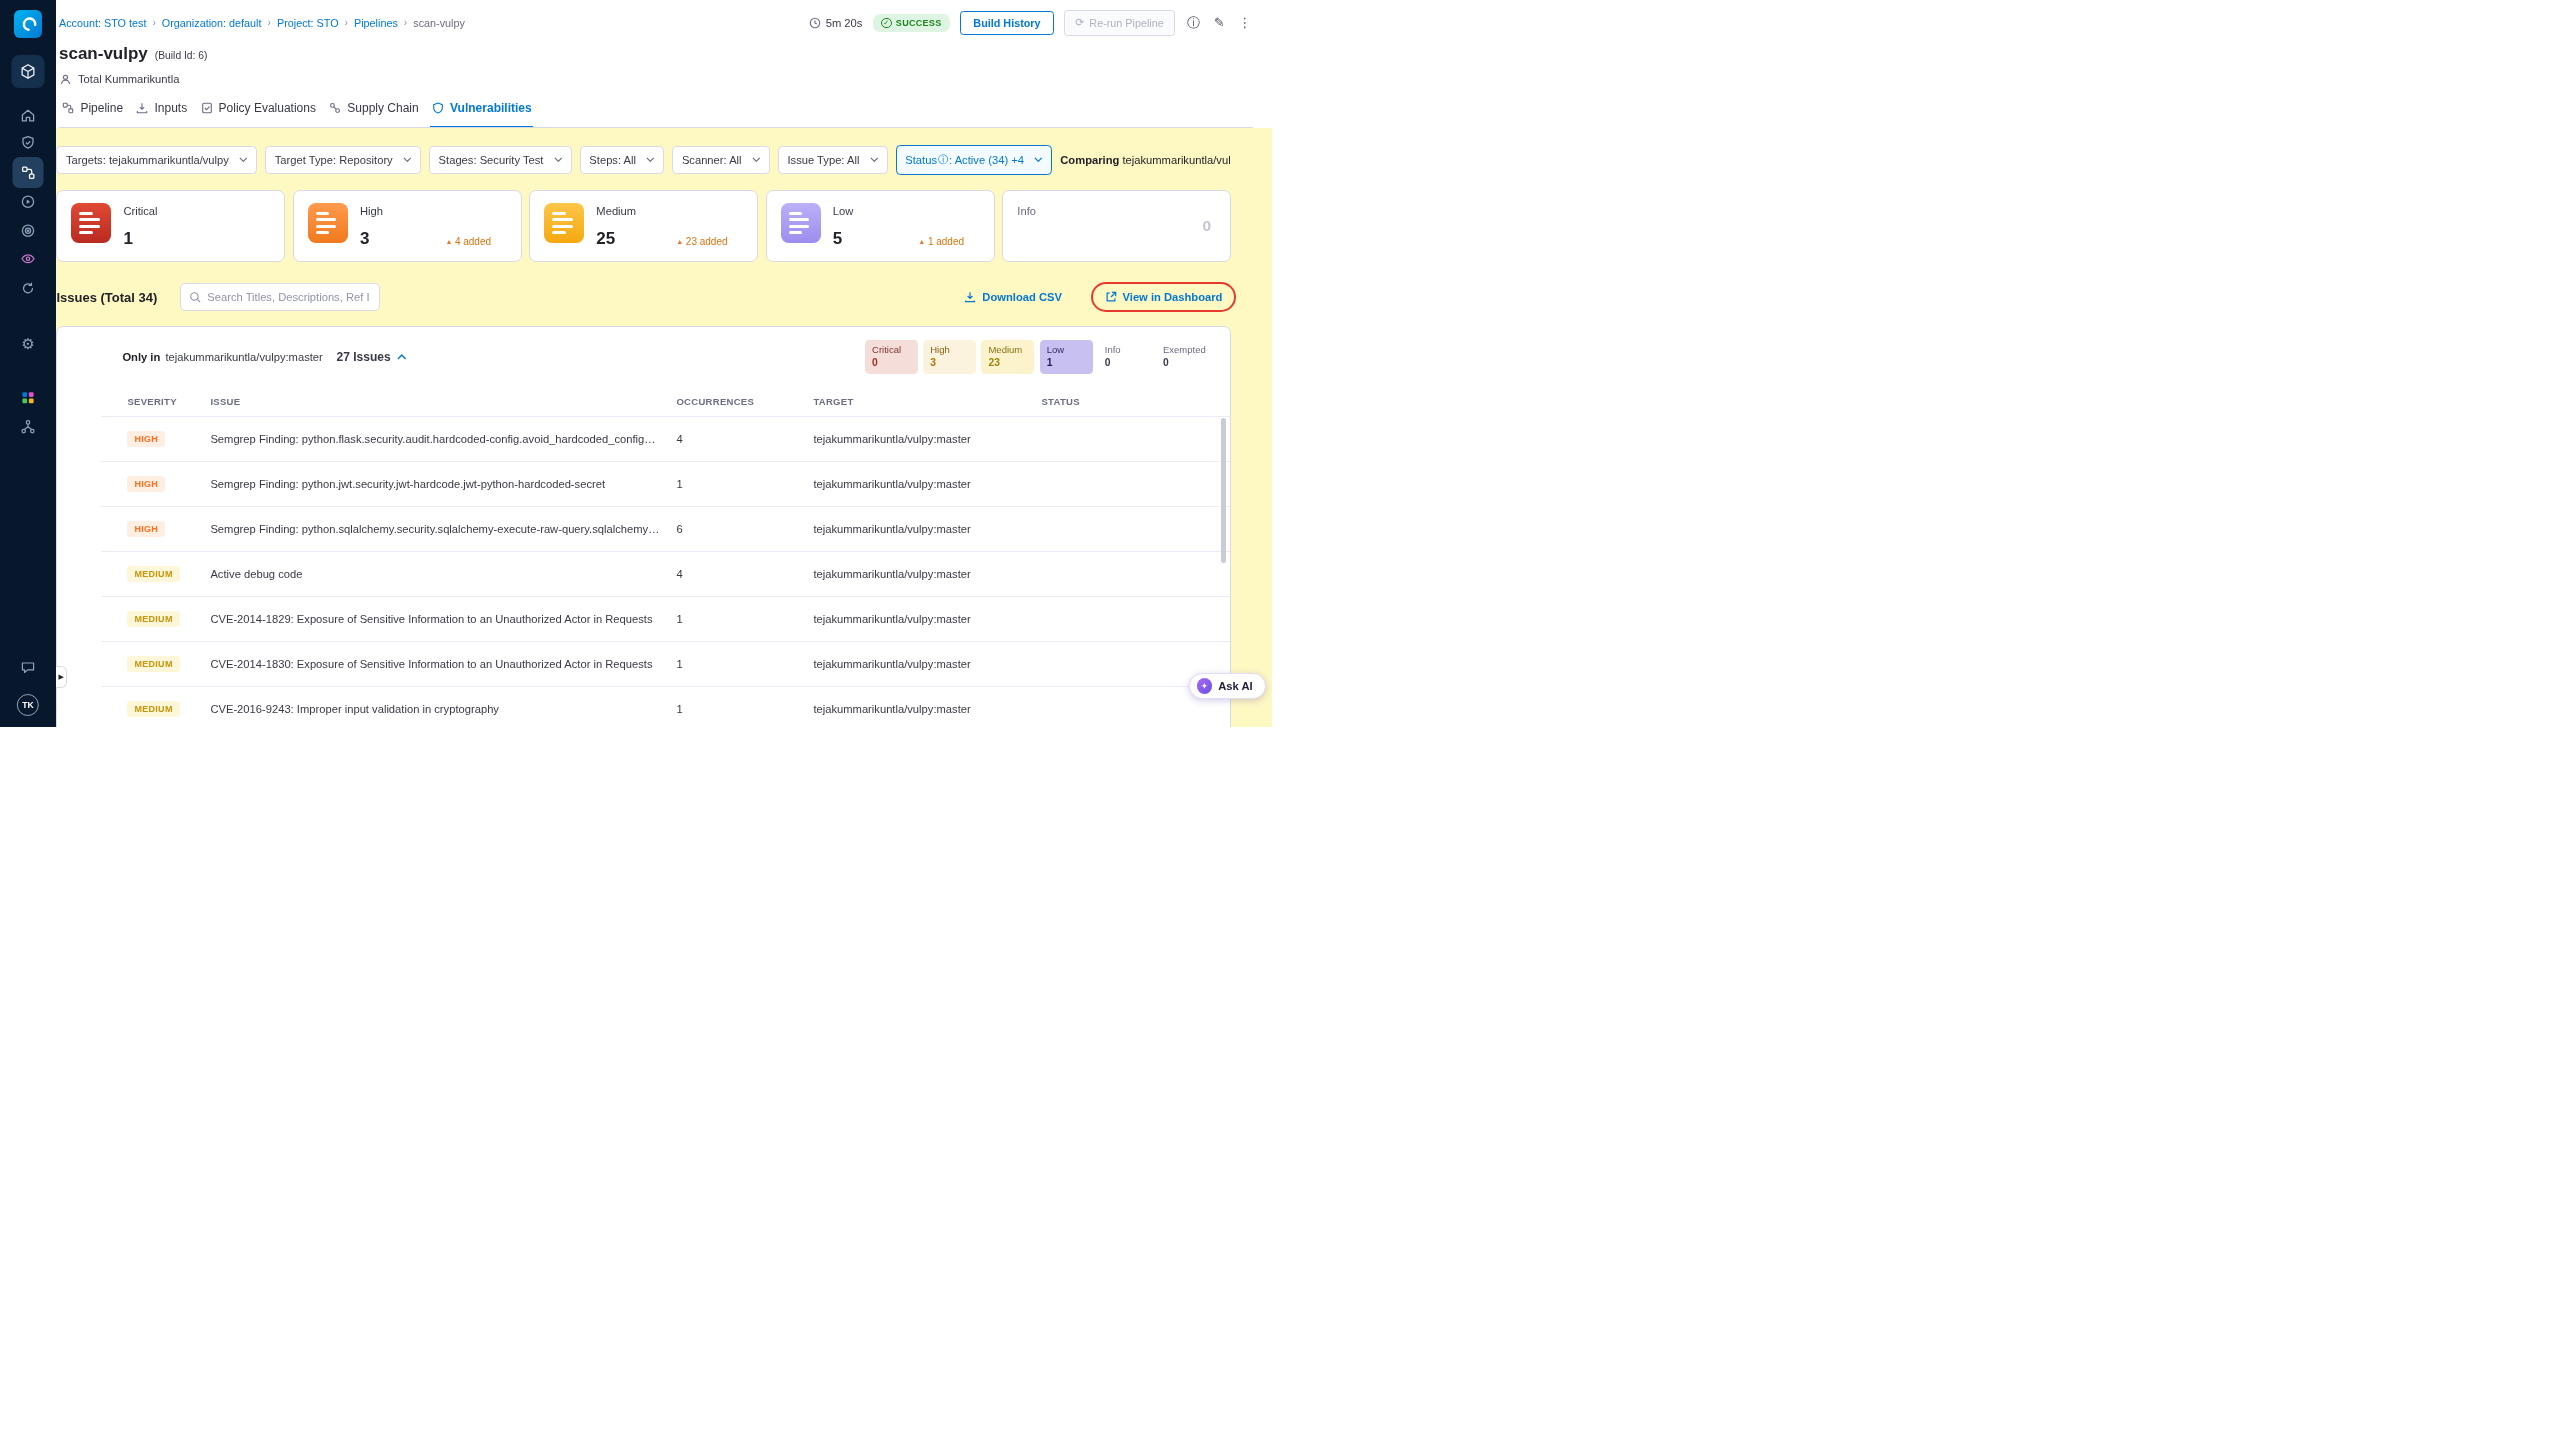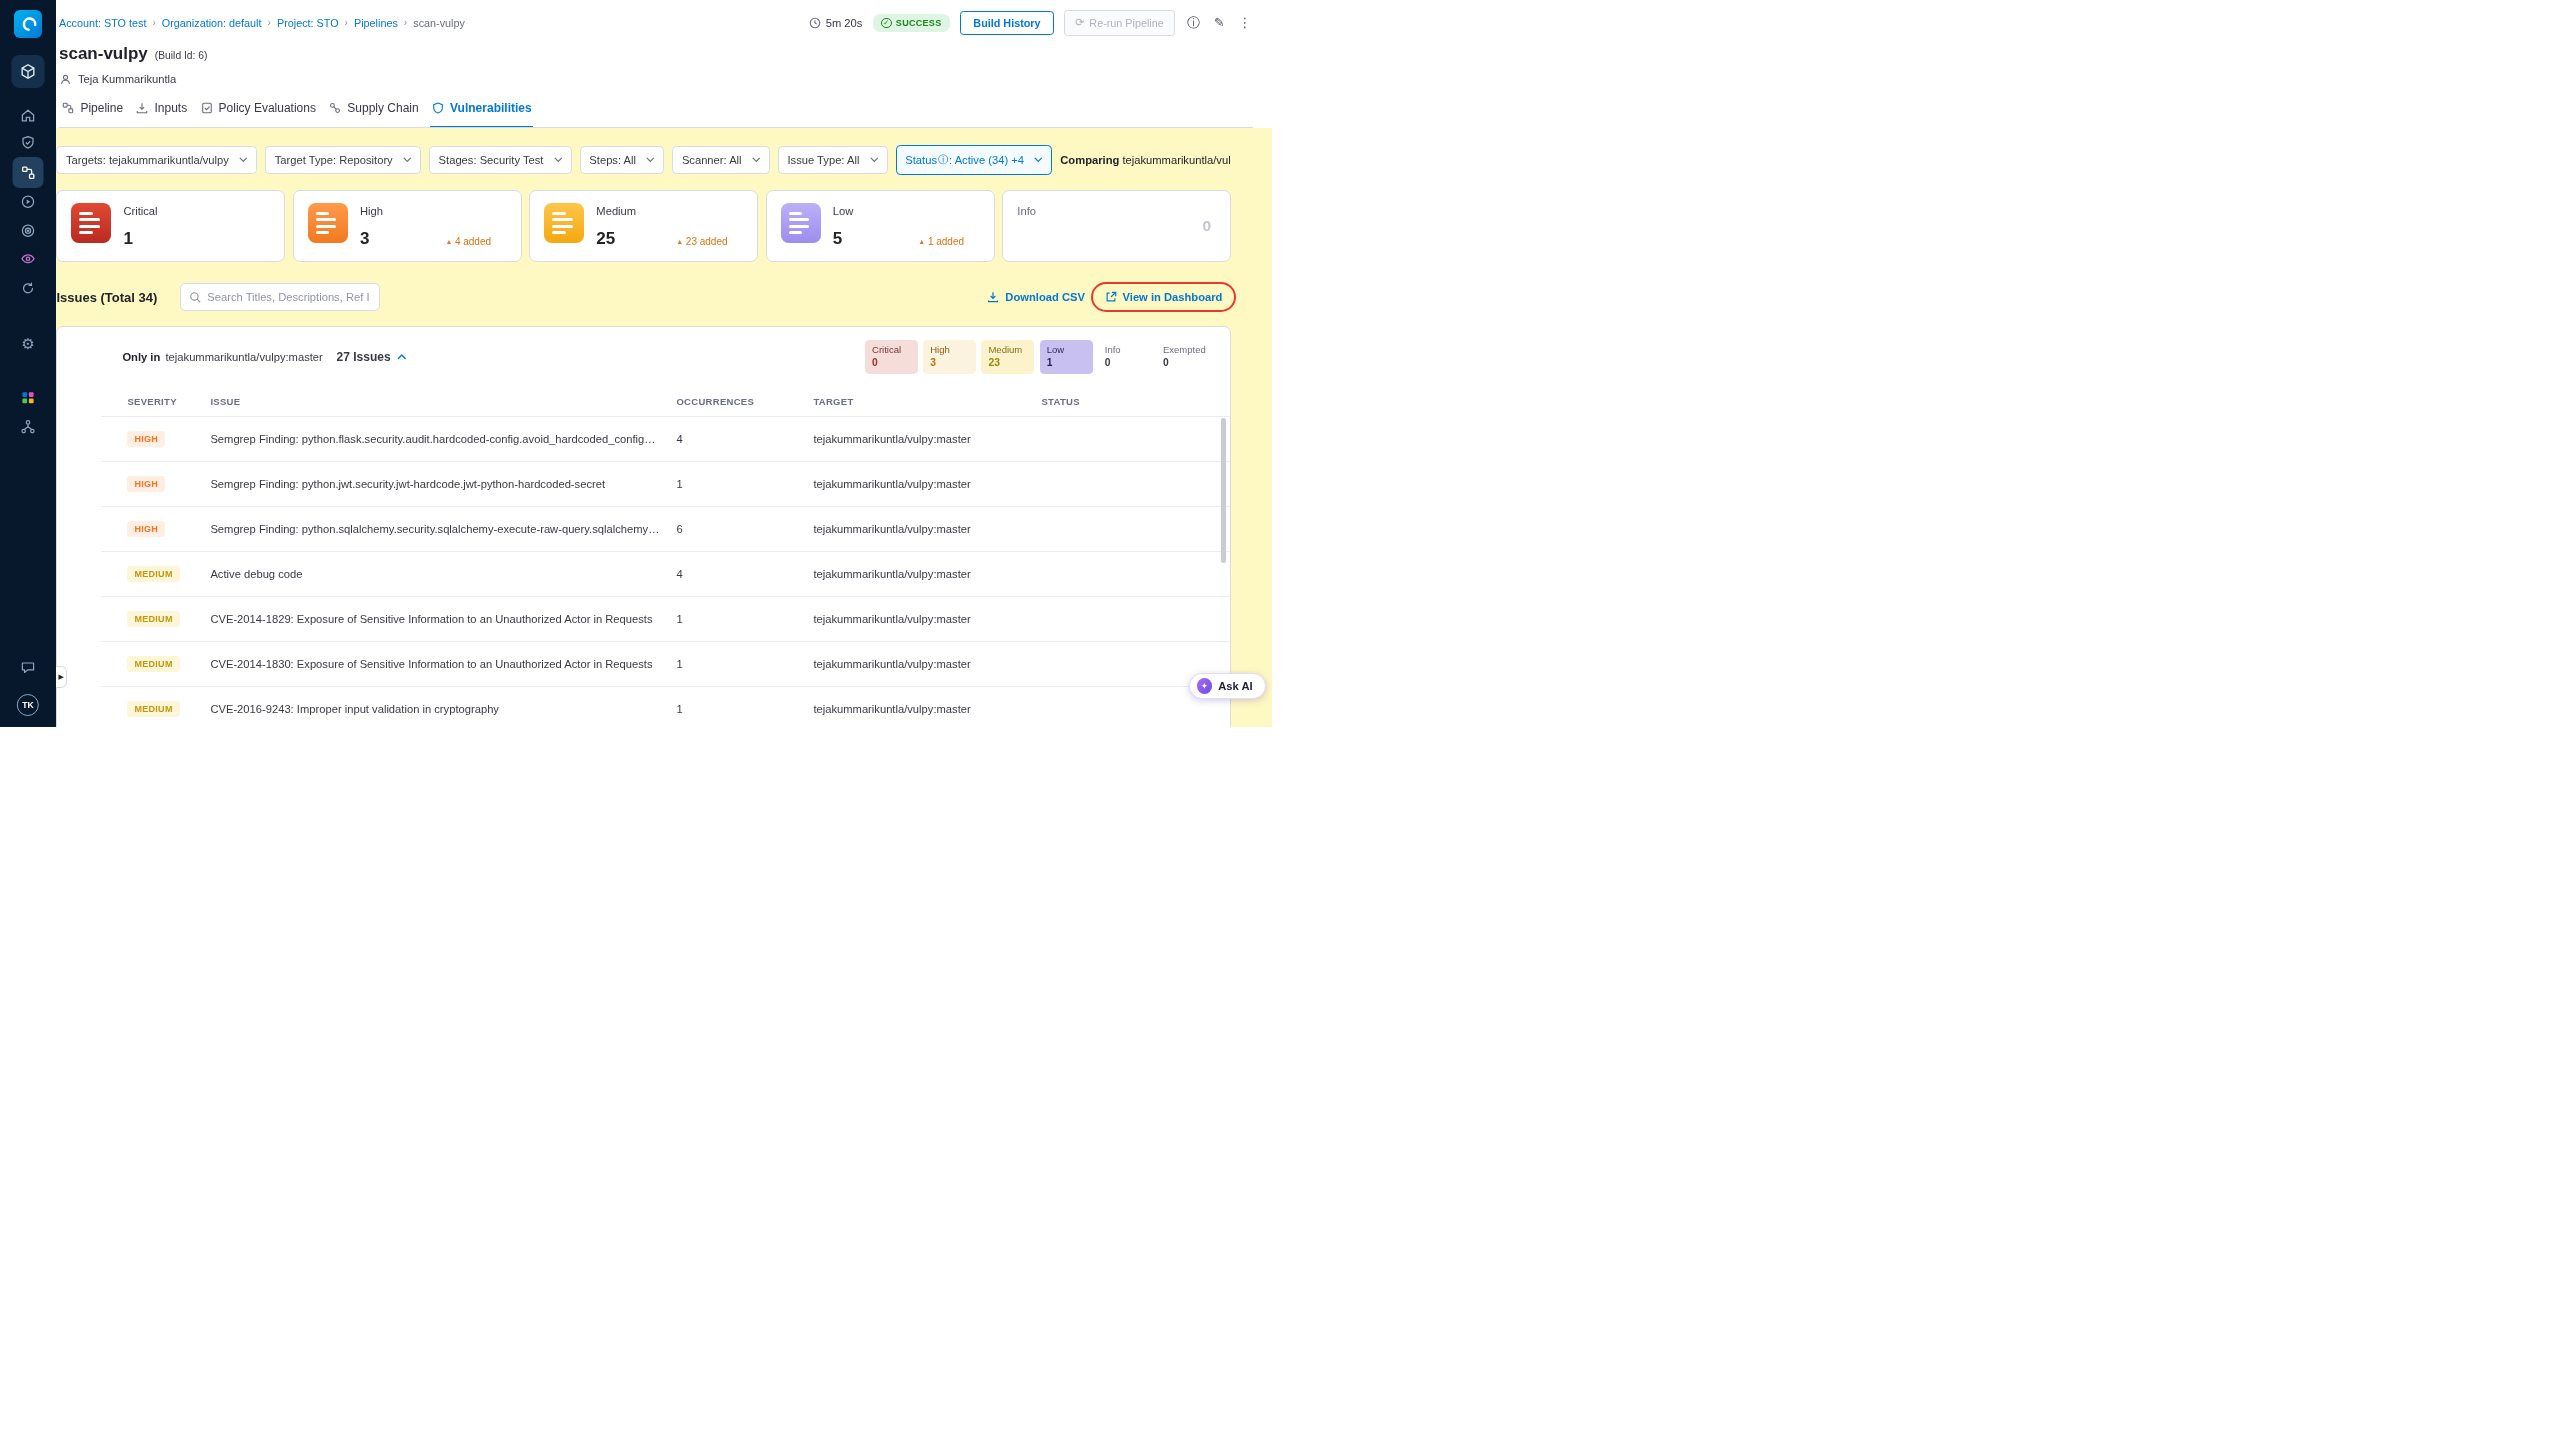--- a/index.html
+++ b/index.html
@@ -75,21 +75,21 @@
   .card.info-card .card-label { color:#6b6d85; }
   .info-count { position:absolute; right:19px; top:50%; transform:translateY(-50%); font-size:15.5px; font-weight:bold; color:#c3c5d1; }
 
   
   .issues-toolbar { display:flex; align-items:center; margin:21px 41px 0 16.4px; }
   .issues-title { font-size:13px; font-weight:bold; color:#22222a; }
   .searchbox { display:flex; align-items:center; gap:6px; background:#fff; border:0.9px solid #d9dae6; border-radius:5.2px; height:28px; width:200px; padding:0 8.6px; margin-left:22.4px; }
   .searchbox svg { stroke:#9293ab; flex-shrink:0; }
   .searchbox input { border:none; outline:none; font-size:11.2px; color:#383946; width:100%; font-family:inherit; background:transparent; }
   .searchbox input::placeholder { color:#9293ab; }
-  .toolbar-right { margin-left:auto; display:flex; align-items:center; gap:11px; }
+  .toolbar-right { margin-left:auto; display:flex; align-items:center; gap:34px; }
   .link-btn { display:flex; align-items:center; gap:6px; background:none; border:none; color:#0278d5; font-size:11.2px; font-weight:bold; cursor:pointer; font-family:inherit; }
   .link-btn svg { stroke:#0278d5; }
   .annotated { position:relative; padding:6px 8.6px; }
   .red-oval { position:absolute; inset:-2.6px -5.2px; border:2.6px solid #e8392e; border-radius:861px; pointer-events:none; }
 
   
   .issues-card { margin:14.7px 41px 0 16.4px; background:#fff; border:0.9px solid #d9dae5; border-radius:7px; min-height:535px; position:relative;padding-left:44px; }
   .group-header { display:flex; align-items:center; padding:13px 21px; }
   .group-left { display:flex; align-items:center; gap:5.2px; font-size:11.2px; color:#383946; }
   .group-left b { font-weight:bold; color:#22222a; }
@@ -244,21 +244,21 @@
 
     <div class="title-row">
       <span class="page-title">scan-vulpy</span>
       <span class="build-id">(Build Id: 6)</span>
     </div>
     <div class="author-row">
       <svg width="13" height="13" viewBox="0 0 15 15" fill="none" stroke-width="1.3">
           <circle cx="7.5" cy="5" r="2.4"></circle>
           <path d="M3 12.7a4.5 4.5 0 0 1 9 0"></path>
         </svg>
-      <span>Teja Kummarikuntla</span>
+      <span>Total Kummarikuntla</span>
     </div>
 
     <div class="tabs">
       <div class="tab">
         <svg width="12" height="12" viewBox="0 0 14 14" fill="none" stroke="currentColor" stroke-width="1.3">
             <rect x="1.5" y="1.5" width="4.5" height="4.5" rx="1"></rect>
             <rect x="8" y="8" width="4.5" height="4.5" rx="1"></rect>
             <path d="M6 3.8h2.8a1.4 1.4 0 0 1 1.4 1.4V8"></path>
           </svg>
         <span>Pipeline</span>

